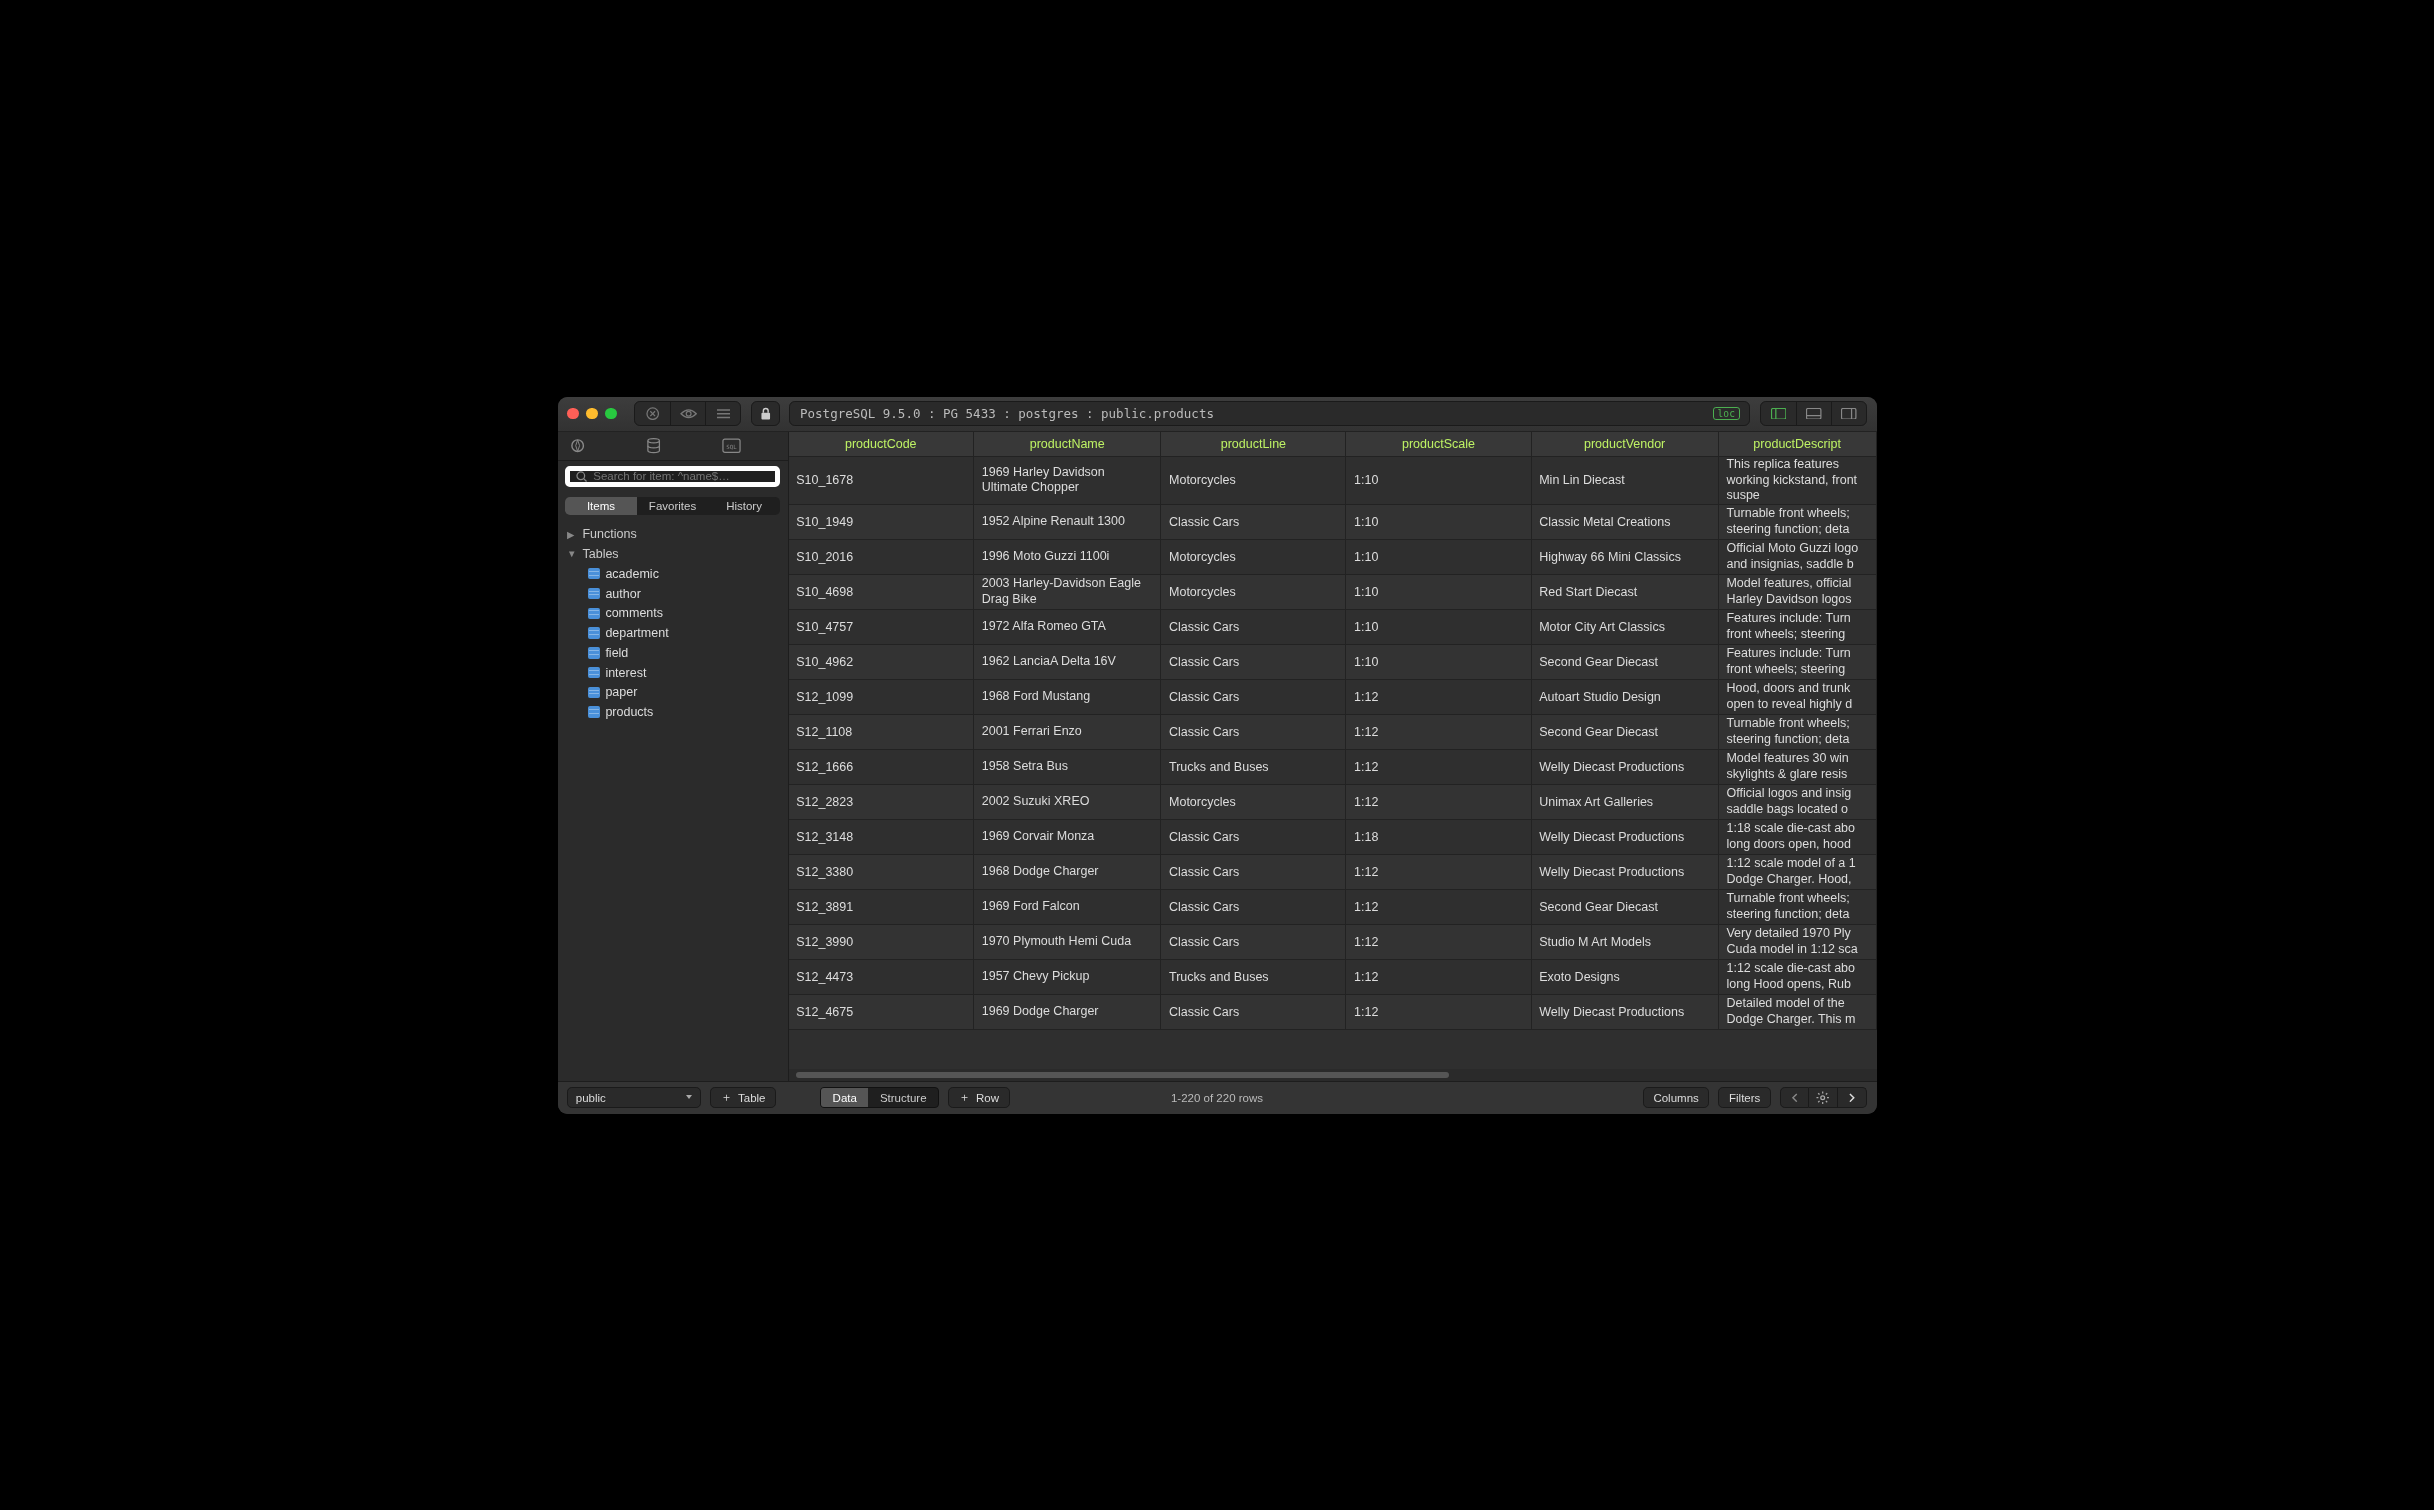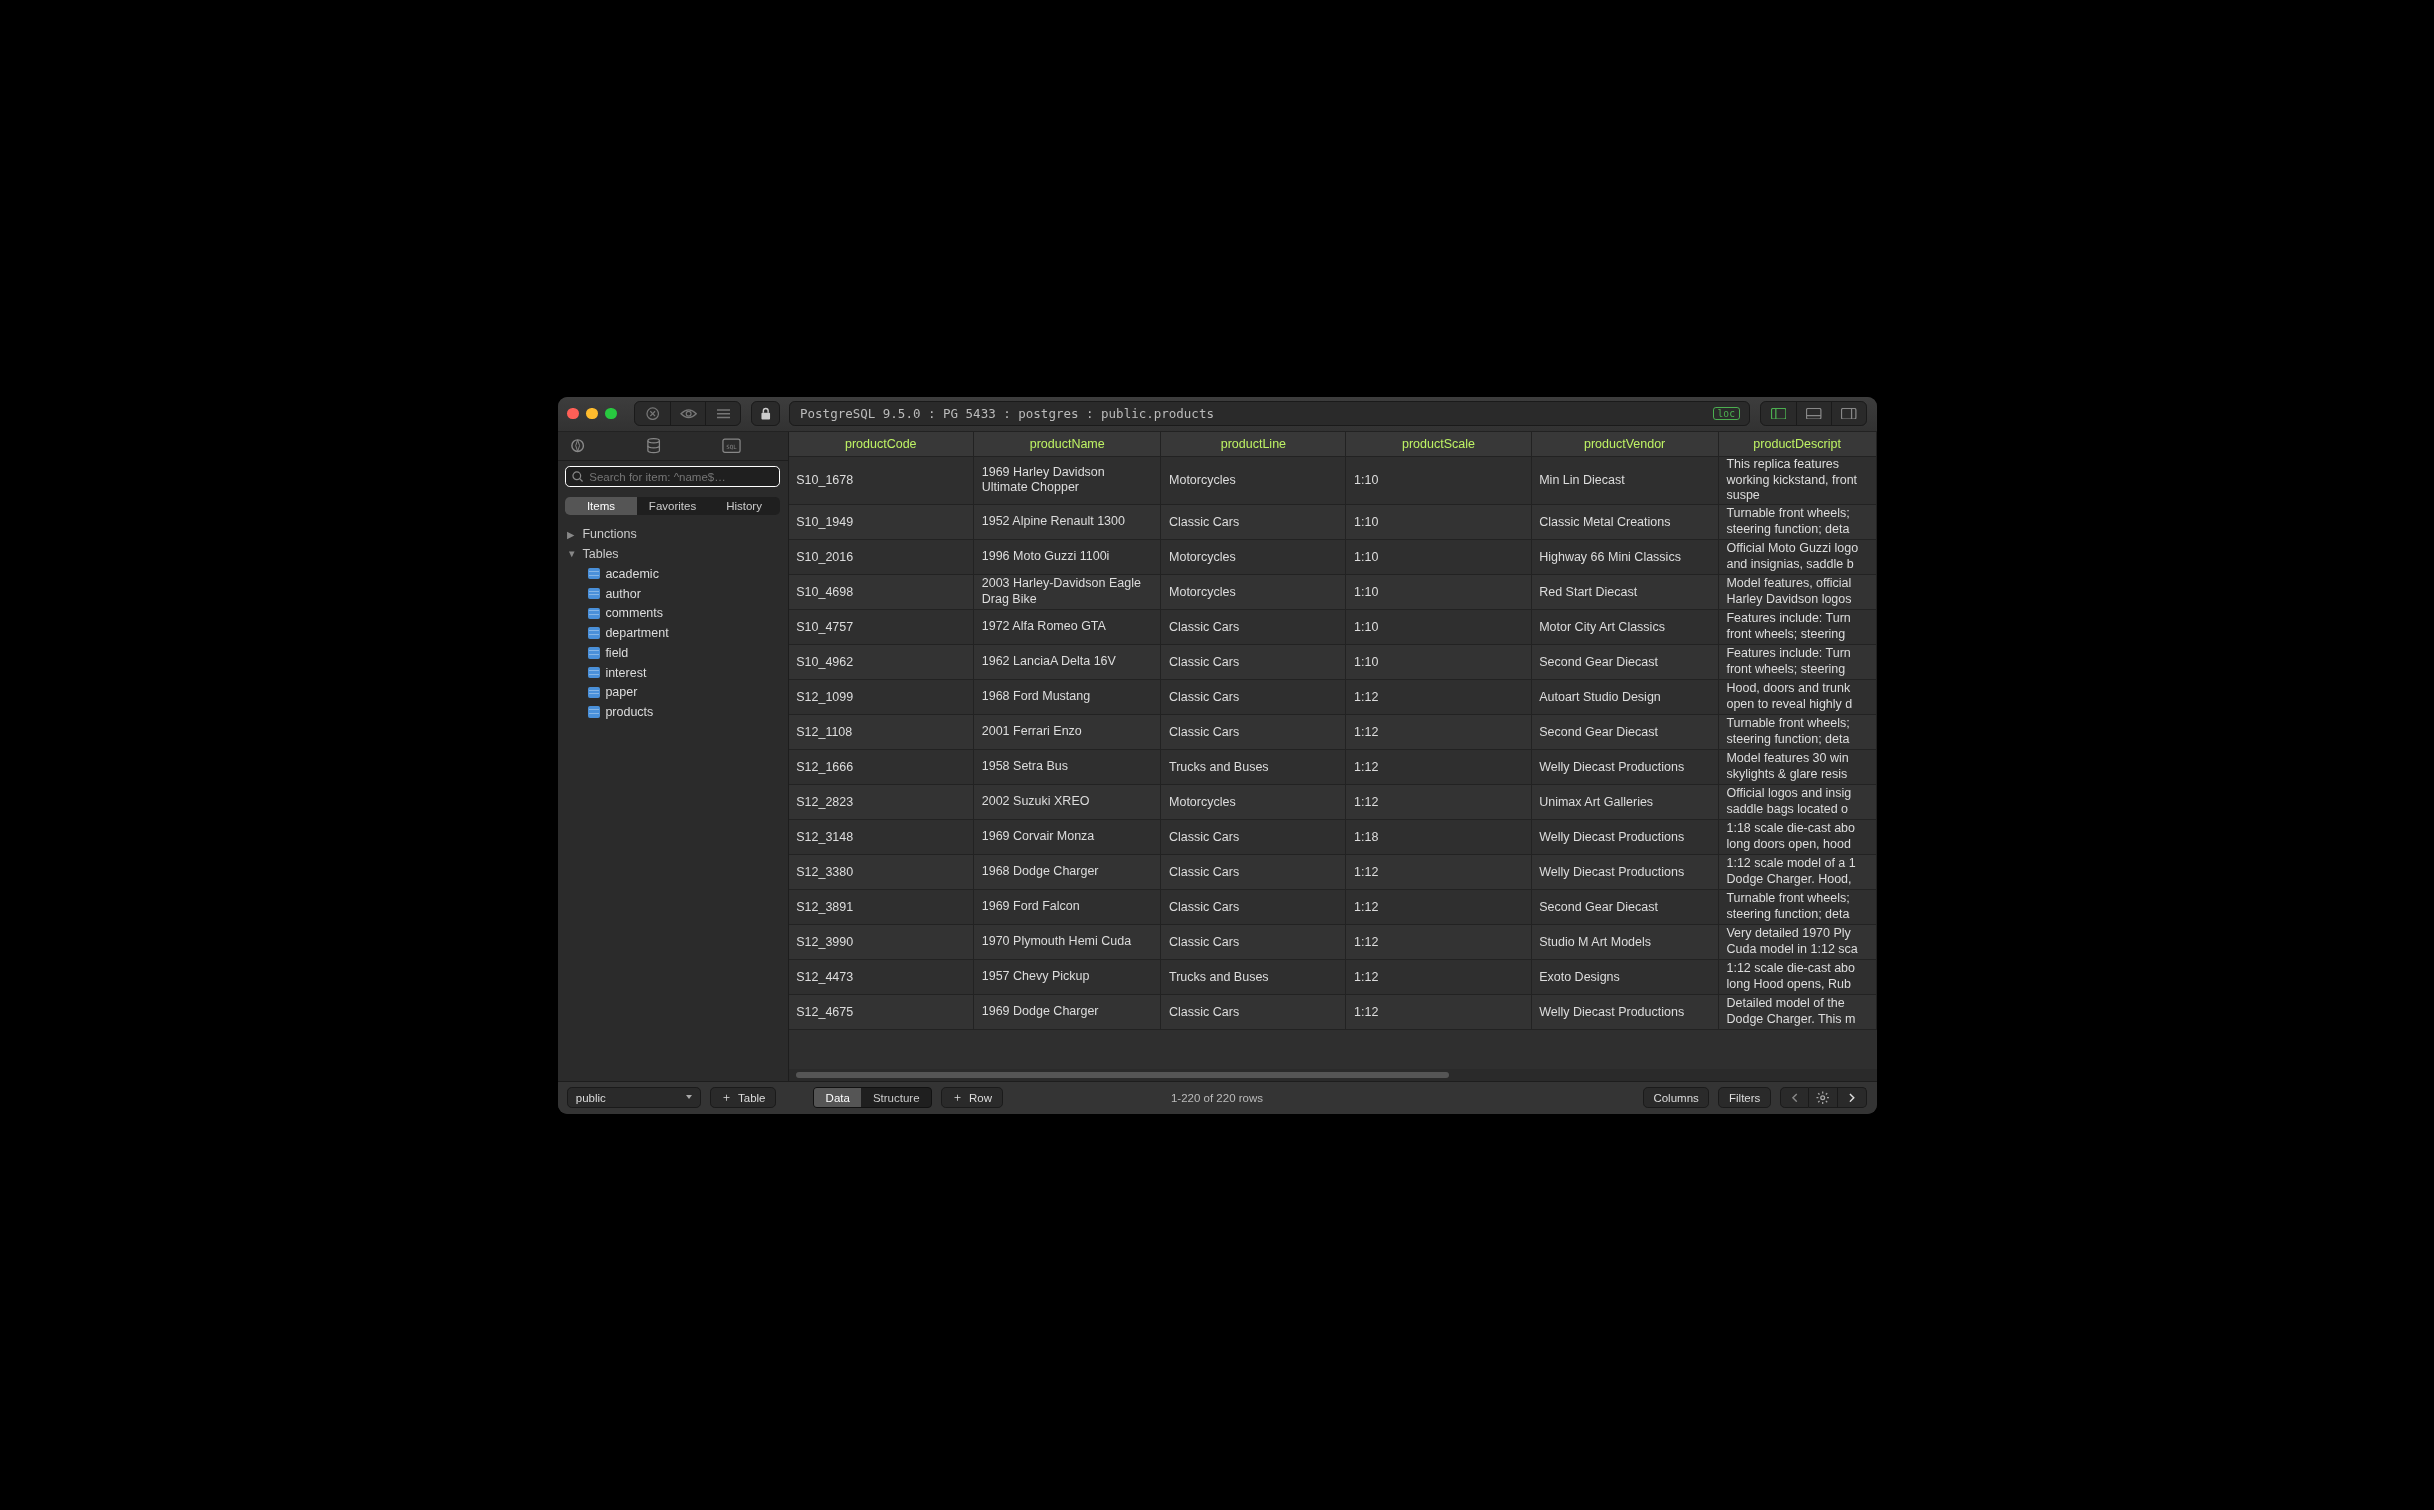--- a/index.html
+++ b/index.html
@@ -74,22 +74,22 @@
     display:flex; flex-direction:column;
   }
   .sb-top-tabs {
     height:29px; display:flex; justify-content:space-around; align-items:center;
     border-bottom:1px solid #1d1d1d;
   }
   .sb-top-tabs .tb-icon { width:54px; text-align:center; color:#888; }
 
   .sb-search {
     margin:5.8px 7.7px;
-    background:#1f1f1f; border:1px solid #ffffff; border-radius:4.8px;
-    height:21px; display:flex; align-items:center; padding:0 5.8px; gap:5.8px;
+    background:#1f1f1f; border:5px solid #ffffff; border-radius:4.8px;
+    height:21px; display:flex; align-items:flex-end; padding:0 5.8px; gap:5.8px;
     color:#888; font-size:11.5px;
   }
   .sb-search input {
     flex:1; background:transparent; border:none; outline:none; color:#ddd;
     font-size:11.5px;
   }
 
   .sb-tabs { display:flex; margin:3.8px 7.7px; background:#1f1f1f; border-radius:4.8px; overflow:hidden; }
   .sb-tab { flex:1; text-align:center; padding:2.9px 0; font-size:11.5px; color:#ccc; }
   .sb-tab.active { background:#555; color:#fff; }
@@ -145,21 +145,21 @@
     display:flex; align-items:center; position:relative; width:134px;
   }
   .schema-select::after {
     content:""; position:absolute; right:7.7px; top:6.7px; width:0;height:0;
     border-left:3.8px solid transparent;border-right:3.8px solid transparent;border-top:4.8px solid #aaa;
   }
   .pill-btn {
     height:21px; background:#2a2a2a; border:1px solid #1a1a1a; border-radius:4.8px;
     display:flex; align-items:center; padding:0 9.6px; font-size:11.5px; color:#ddd; gap:5.8px;
   }
-  .seg { display:flex; background:#1f1f1f; border:1px solid #111; border-radius:4px; overflow:hidden; height:21px; }
+  .seg { display:flex; background:#1f1f1f; border:1px solid #111; border-radius:4px; overflow:hidden; height:21px;margin-left:7px; }
   .seg .seg-btn { padding:0 11.5px; display:flex; align-items:center; font-size:11.5px; color:#ccc; }
   .seg .seg-btn.active { background:#555; color:#fff; }
   .spacer { flex:1; }
   .row-count { color:#bbb; font-size:11.5px; position:absolute; left:50%; transform:translateX(-50%); }
   .footer { position:relative; }
   .nav-group { display:flex; gap:0; }
   .nav-btn { width:29px; height:21px; background:#2a2a2a; border:1px solid #1a1a1a; display:flex; align-items:center; justify-content:center; color:#aaa; }
   .nav-btn:first-child { border-radius:4.8px 0 0 4.8px; }
   .nav-btn:last-child { border-radius:0 4.8px 4.8px 0; border-left:none; }
   .nav-btn + .nav-btn { border-left:none; }

